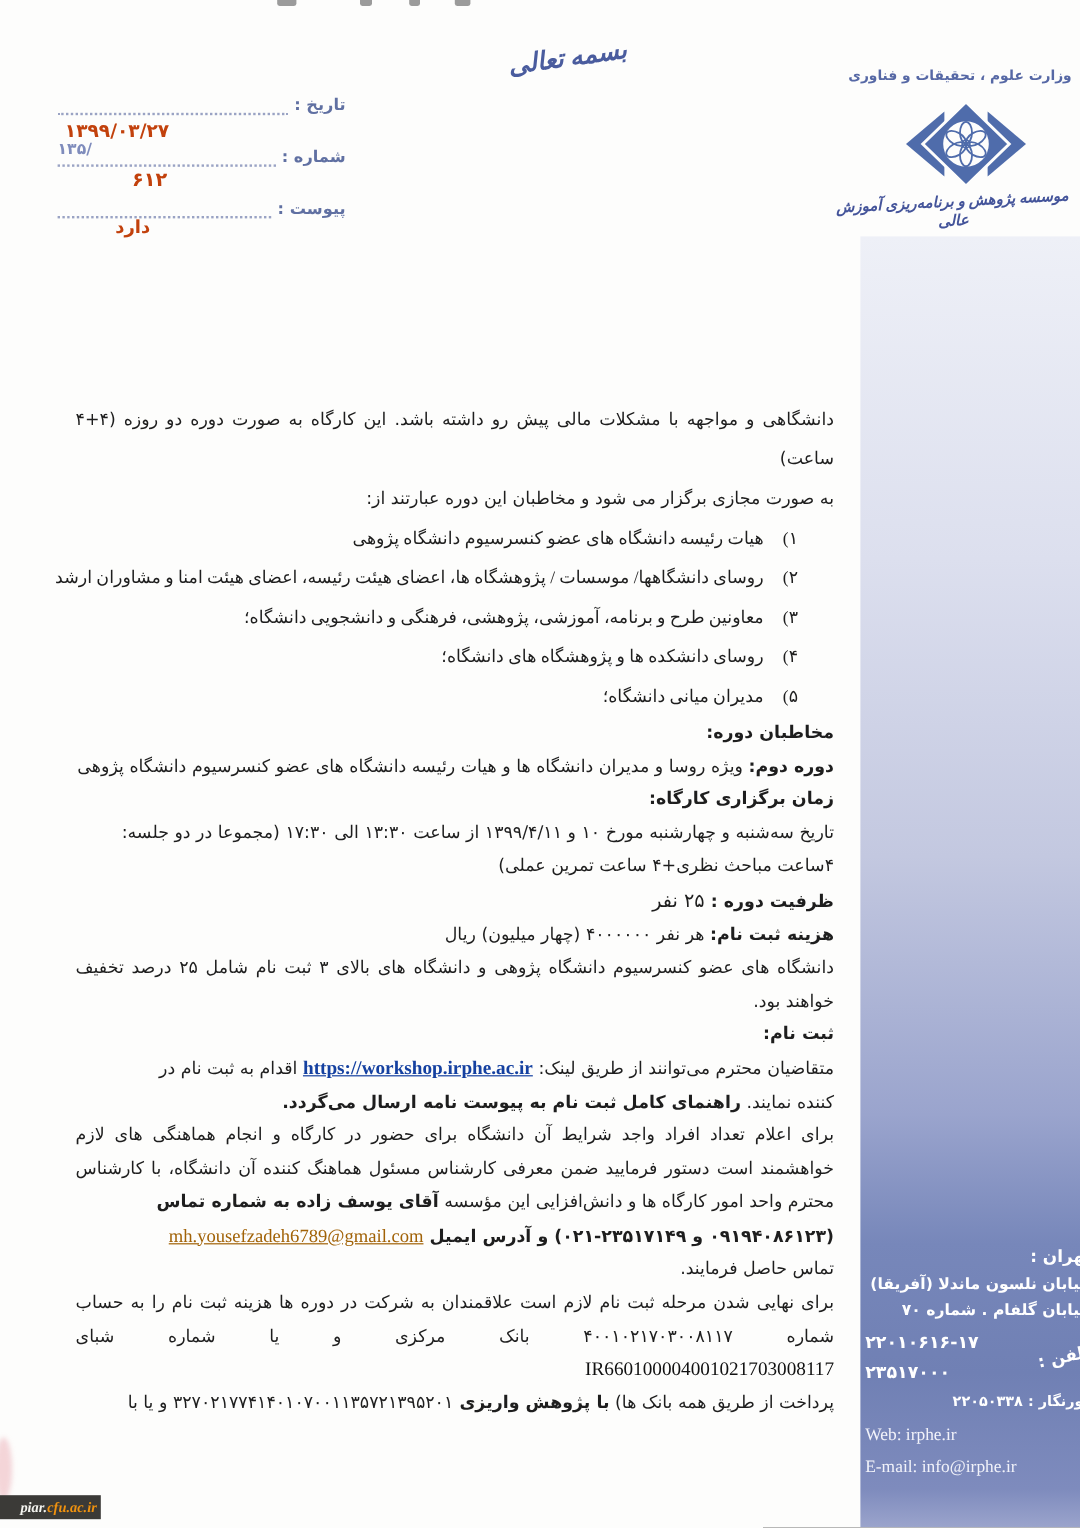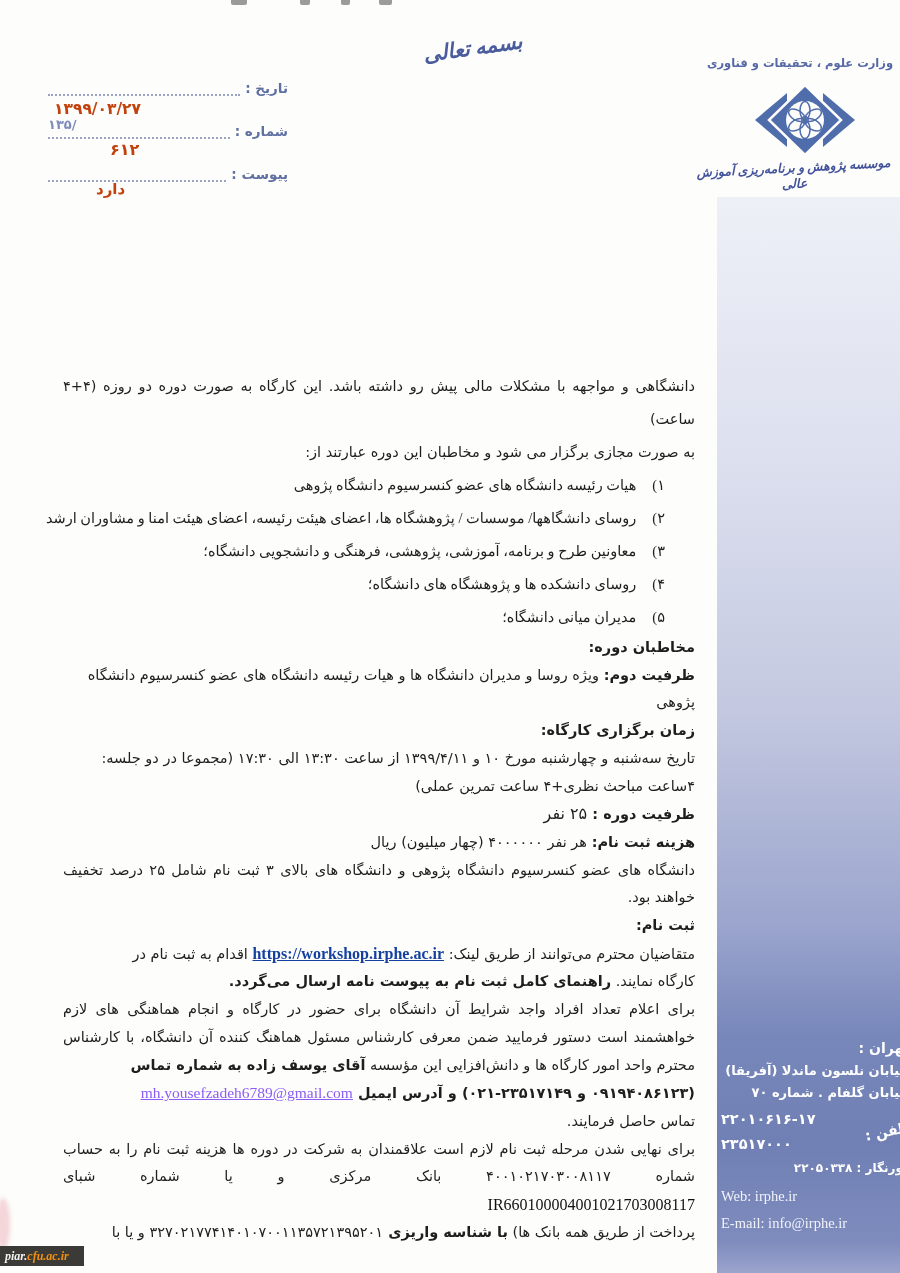--- a/index.html
+++ b/index.html
@@ -37,43 +37,43 @@
   .c-line{font-size:13px;font-weight:bold;margin-bottom:7px;white-space:nowrap;}
   .c-phones{display:flex;align-items:center;margin-bottom:4px;}
   .c-phlabel{font-size:14px;font-weight:bold;transform:rotate(-12deg);width:50px;flex:0 0 50px;}
   .c-phnums{flex:1;text-align:left;direction:ltr;}
   .c-phnums div{font-size:14.5px;font-weight:bold;letter-spacing:2px;line-height:25px;}
   .c-fax{font-size:12px;font-weight:bold;margin-bottom:8px;}
   .c-latin{direction:ltr;text-align:left;font-family:"Liberation Serif",serif;
            font-size:14.5px;color:#f2f3fa;line-height:27px;}
   
   .btext{position:absolute;left:63px;width:632px;direction:rtl;text-align:right;
-         color:#1e1e1e;font-size:14.5px;margin-top:36px;}
+         color:#1e1e1e;font-size:14.5px;}
   .btextA{top:334px;line-height:33px;}
   .btextB{top:598px;line-height:27.7px;}
   .bline{white-space:nowrap;}
   .bline.wrapok{white-space:normal;}
   .bline.j{white-space:normal;text-align:justify;text-align-last:justify;}
   .bline.li{padding-right:30px;font-family:Liberation Serif, serif;}
   .bline.li2{padding-right:58px;}
   .bline.flexsb{display:flex;justify-content:space-between;align-items:baseline;}
   .b{font-weight:bold;}
   .sm{font-size:16px;}
   .mk{margin-left:16px;}
   .num{direction:ltr;unicode-bidi:isolate;}
   .srf{font-family:"Liberation Serif",serif;font-size:16px;color:#111;}
   .lnk{color:#1440a0;font-weight:bold;text-decoration:underline;cursor:pointer;
        font-family:"Liberation Serif",serif;font-size:16px;}
-  .lnk2{color:#8b5cf6;text-decoration:underline;cursor:pointer;
+  .lnk2{color:#a16207;text-decoration:underline;cursor:pointer;
         font-family:"Liberation Serif",serif;font-size:15.5px;}
   
   .smudge{position:absolute;left:-4px;top:1198px;width:14px;height:52px;border-radius:50%;
           background:rgba(228,148,158,.38);filter:blur(2px);}
   .wm{position:absolute;left:0;top:1246px;width:84px;height:20px;background:#3b3a37;
-      display:flex;align-items:center;padding-left:5px;box-sizing:border-box;
+      display:flex;align-items:center;padding-left:17px;box-sizing:border-box;
       font-family:"Liberation Serif",serif;font-style:italic;font-weight:bold;font-size:12px;}
   .wm .p1{color:#f5f5f0;}
   .wm .p2{color:#f0920f;}
 </style>
 </head>
 <body>
 
 <div class="page">
 
   <div class="artifact" style="left:231px;width:16px;"></div>
@@ -145,42 +145,42 @@
       <div class="bline j"><span>دانشگاهی و مواجهه با مشکلات مالی پیش رو داشته باشد. این کارگاه به صورت دوره دو روزه (۴+۴ ساعت)</span></div>
       <div class="bline"><span>به صورت مجازی برگزار می شود و مخاطبان این دوره عبارتند از:</span></div>
       <div class="bline li"><span class="mk">۱)</span><span>هیات رئیسه دانشگاه های عضو کنسرسیوم دانشگاه پژوهی</span></div>
       <div class="bline li"><span class="mk">۲)</span><span>روسای دانشگاهها/ موسسات / پژوهشگاه ها، اعضای هیئت رئیسه، اعضای هیئت امنا و مشاوران ارشد</span></div>
       <div class="bline li"><span class="mk">۳)</span><span>معاونین طرح و برنامه، آموزشی، پژوهشی، فرهنگی و دانشجویی دانشگاه؛</span></div>
       <div class="bline li"><span class="mk">۴)</span><span>روسای دانشکده ها و پژوهشگاه های دانشگاه؛</span></div>
       <div class="bline li"><span class="mk">۵)</span><span>مدیران میانی دانشگاه؛</span></div>
     </div>
   <div class="btext btextB" id="bodyB">
       <div class="bline"><span class="b">مخاطبان دوره:</span></div>
-      <div class="bline wrapok"><span class="b">ظرفیت دوم:</span><span> ویژه روسا و مدیران دانشگاه ها و هیات رئیسه دانشگاه های عضو کنسرسیوم دانشگاه پژوهی</span></div>
+      <div class="bline wrapok"><span class="b">دوره دوم:</span><span> ویژه روسا و مدیران دانشگاه ها و هیات رئیسه دانشگاه های عضو کنسرسیوم دانشگاه پژوهی</span></div>
       <div class="bline"><span class="b">زمان برگزاری کارگاه:</span></div>
       <div class="bline wrapok"><span>تاریخ سه‌شنبه و چهارشنبه مورخ ۱۰ و </span><span class="num">۱۳۹۹/۴/۱۱</span><span> از ساعت ۱۳:۳۰ الی ۱۷:۳۰ (مجموعا در دو جلسه:</span></div>
       <div class="bline"><span>۴ساعت مباحث نظری+۴ ساعت تمرین عملی)</span></div>
       <div class="bline"><span class="b">ظرفیت دوره :</span><span class="sm"> ۲۵ نفر</span></div>
       <div class="bline"><span class="b">هزینه ثبت نام:</span><span> هر نفر ۴۰۰۰۰۰۰ (چهار میلیون) ریال</span></div>
       <div class="bline j"><span>دانشگاه های عضو کنسرسیوم دانشگاه پژوهی و دانشگاه های بالای ۳ ثبت نام شامل ۲۵ درصد تخفیف</span></div>
       <div class="bline"><span>خواهند بود.</span></div>
       <div class="bline"><span class="b">ثبت نام:</span></div>
       <div class="bline wrapok"><span>متقاضیان محترم می‌توانند از طریق لینک: </span><span class="lnk">https://workshop.irphe.ac.ir</span><span> اقدام به ثبت نام در</span></div>
-      <div class="bline wrapok"><span>کارگاه نمایند. </span><span class="b">راهنمای کامل ثبت نام به پیوست نامه ارسال می‌گردد.</span></div>
+      <div class="bline wrapok"><span>کننده نمایند. </span><span class="b">راهنمای کامل ثبت نام به پیوست نامه ارسال می‌گردد.</span></div>
       <div class="bline j"><span>برای اعلام تعداد افراد واجد شرایط آن دانشگاه برای حضور در کارگاه و انجام هماهنگی های لازم</span></div>
       <div class="bline j"><span>خواهشمند است دستور فرمایید ضمن معرفی کارشناس مسئول هماهنگ کننده آن دانشگاه، با کارشناس</span></div>
       <div class="bline wrapok"><span>محترم واحد امور کارگاه ها و دانش‌افزایی این مؤسسه </span><span class="b">آقای یوسف زاده به شماره تماس</span></div>
       <div class="bline wrapok"><span class="b">(۰۹۱۹۴۰۸۶۱۲۳ و </span><span class="b num">۰۲۱-۲۳۵۱۷۱۴۹</span><span class="b">) </span><span class="b">و آدرس ایمیل </span><span class="lnk2">mh.yousefzadeh6789@gmail.com</span></div>
       <div class="bline"><span>تماس حاصل فرمایند.</span></div>
       <div class="bline j"><span>برای نهایی شدن مرحله ثبت نام لازم است علاقمندان به شرکت در دوره ها هزینه ثبت نام را به حساب</span></div>
       <div class="bline j"><span>شماره </span><span class="num">۴۰۰۱۰۲۱۷۰۳۰۰۸۱۱۷</span><span> بانک مرکزی و یا شماره شبای</span></div>
       <div class="bline flexsb">
         <span class="srf num">IR660100004001021703008117</span>
       </div>
-      <div class="bline wrapok"><span>پرداخت از طریق همه بانک ها) </span><span class="b">با شناسه واریزی </span><span class="num">۳۲۷۰۲۱۷۷۴۱۴۰۱۰۷۰۰۱۱۳۵۷۲۱۳۹۵۲۰۱</span><span> و یا با</span></div>
+      <div class="bline wrapok"><span>پرداخت از طریق همه بانک ها) </span><span class="b">با پژوهش واریزی </span><span class="num">۳۲۷۰۲۱۷۷۴۱۴۰۱۰۷۰۰۱۱۳۵۷۲۱۳۹۵۲۰۱</span><span> و یا با</span></div>
     </div>
 
   <div class="smudge"></div>
   <div class="wm">
     <span class="p1">piar.</span>
     <span class="p2">cfu.ac.ir</span>
   </div>
 
 </div>
 

